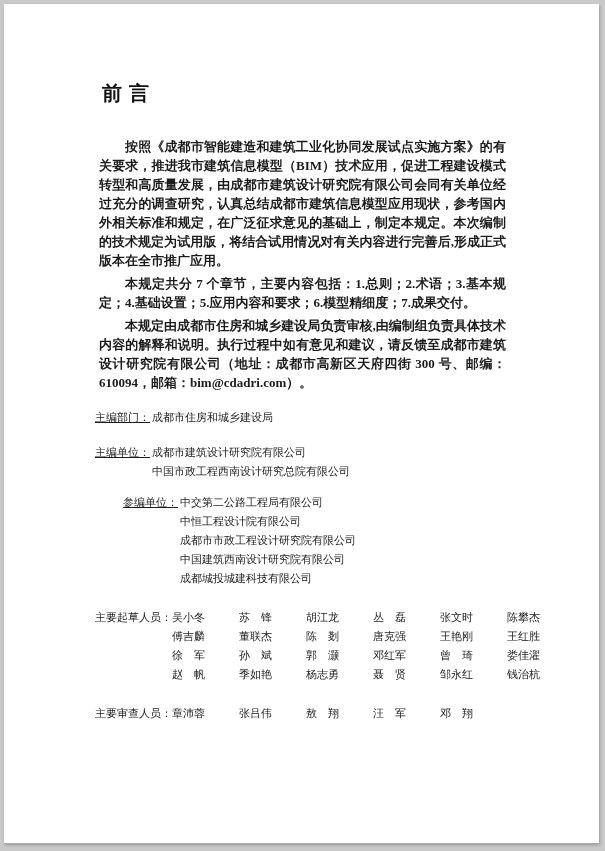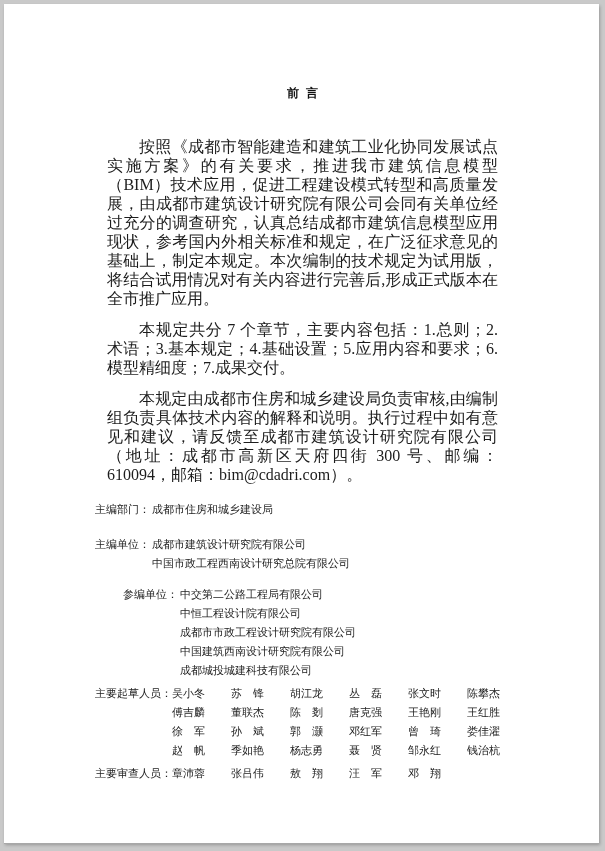--- a/index.html
+++ b/index.html
@@ -24,61 +24,61 @@
     right: 6px;
     bottom: 8px;
     background: #ffffff;
     box-shadow: 0 1px 0 #a8a8a8, 1px 2px 3px rgba(0,0,0,0.25);
     color: #1c1c1c;
     box-sizing: border-box;
     padding: 0 89px 0 91px;
   }
   .title {
     margin: 76px 0 0 0;
-    text-align: center;
-    font-size: 12px;
+    font-size: 20px;
     line-height: 26px;
     font-weight: bold;
     letter-spacing: 7px;
     text-indent: 7px;
     color: #111;
     font-family: "Liberation Sans", "DejaVu Sans", sans-serif;
   }
   .para {
-    margin: 12px;
-    font-size: 16px;
+    margin: 4px;
+    font-size: 13px;
     line-height: 19px;
     text-indent: 2em;
     text-align: justify;
     text-justify: inter-ideograph;
     color: #1c1c1c;
+    font-weight: bold;
   }
   .para.first { margin-top: 31px; }
   .section {
     display: flex;
     align-items: flex-start;
     font-size: 11px;
     line-height: 19px;
     color: #1c1c1c;
   }
   .section .label {
     flex: 0 0 auto;
     display: inline-block;
     white-space: pre;
   }
-  .section .label.w5 { width: 57px; }
+  .section .label.w5 { width: 57px; text-decoration: underline; }
   .section .label.w7 { width: 77px; }
   .section .lines { flex: 1 1 auto; }
   .section .lines .line { line-height: 19px; }
   .m16 { margin-top: 16px; }
   .m12 { margin-top: 12px; margin-left: 28px; }
-  .m14 { margin-top: 4px; }
+  .m14 { margin-top: 20px; }
   .name-row {
     display: flex;
-    column-gap: 26px;
+    column-gap: 34px;
     line-height: 19px;
   }
   .name-row .name {
     flex: 0 0 auto;
     width: 33px;
     white-space: pre;
   }
 </style>
 </head>
 <body>

